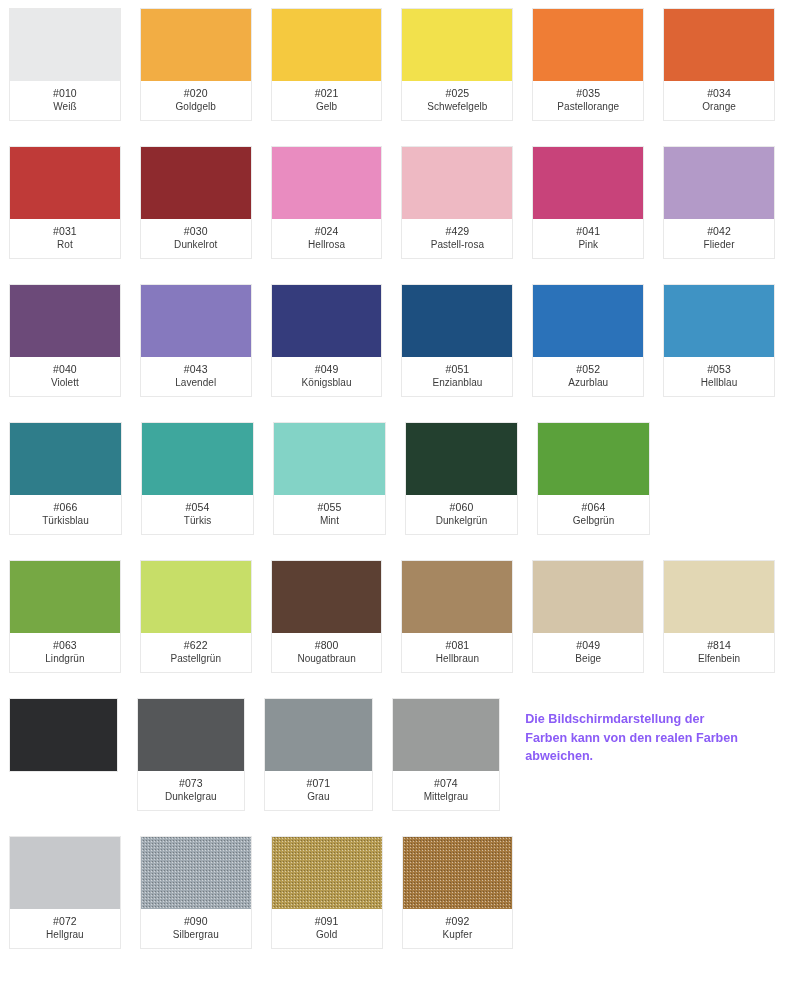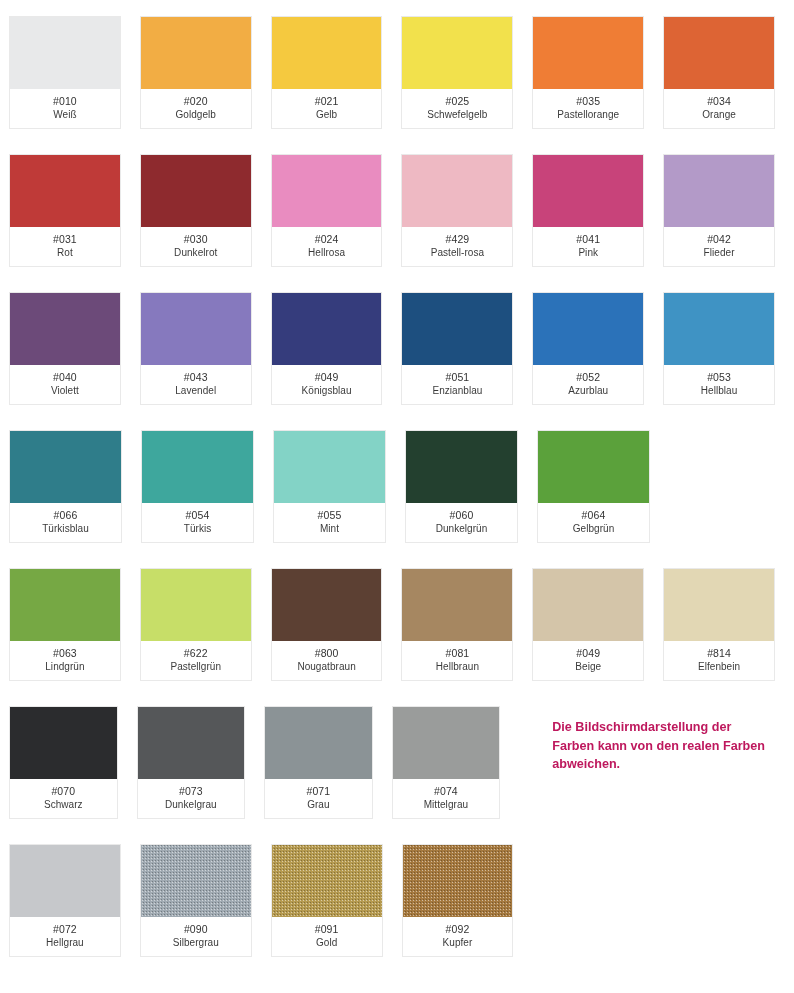--- a/index.html
+++ b/index.html
@@ -15,21 +15,21 @@
     -webkit-font-smoothing: antialiased;
     overflow: hidden;
   }
 
   #sheet {
     position: relative;
     width: 794px;
     height: 993px;
     background: #ffffff;
     box-sizing: border-box;
-    padding: 16px 0 0 9px;
+    padding: 8px 0 0 9px;
   }
 
   .grid-row {
     display: flex;
     flex-direction: row;
     align-items: flex-start;
     margin-bottom: 25px;
   }
 
   .swatch-card {
@@ -324,24 +324,20 @@
           <div class="swatch-chip" style="background: rgb(226, 215, 180);"></div>
           <div class="swatch-label">
             <div class="swatch-code">#814</div>
             <div class="swatch-name">Elfenbein</div>
           </div>
         </div>
       </div>
       <div class="grid-row">
         <div class="swatch-card">
           <div class="swatch-chip" style="background: rgb(43, 44, 46);"></div>
-          <div class="swatch-label">
-            <div class="swatch-code">#070</div>
-            <div class="swatch-name">Schwarz</div>
-          </div>
         </div>
         <div class="swatch-card">
           <div class="swatch-chip" style="background: rgb(85, 87, 89);"></div>
           <div class="swatch-label">
             <div class="swatch-code">#073</div>
             <div class="swatch-name">Dunkelgrau</div>
           </div>
         </div>
         <div class="swatch-card">
           <div class="swatch-chip" style="background: rgb(139, 147, 150);"></div>
@@ -351,21 +347,21 @@
           </div>
         </div>
         <div class="swatch-card">
           <div class="swatch-chip" style="background: rgb(154, 156, 155);"></div>
           <div class="swatch-label">
             <div class="swatch-code">#074</div>
             <div class="swatch-name">Mittelgrau</div>
           </div>
         </div>
         <div class="note-slot">
-          <div class="note-text" style="color: #be185d; margin-left: 27px;">Die Bildschirmdarstellung der
+          <div class="note-text" style="color: #8b5cf6;">Die Bildschirmdarstellung der
 Farben kann von den realen Farben
 abweichen.</div>
         </div>
       </div>
       <div class="grid-row">
         <div class="swatch-card">
           <div class="swatch-chip" style="background: rgb(198, 200, 203);"></div>
           <div class="swatch-label">
             <div class="swatch-code">#072</div>
             <div class="swatch-name">Hellgrau</div>

